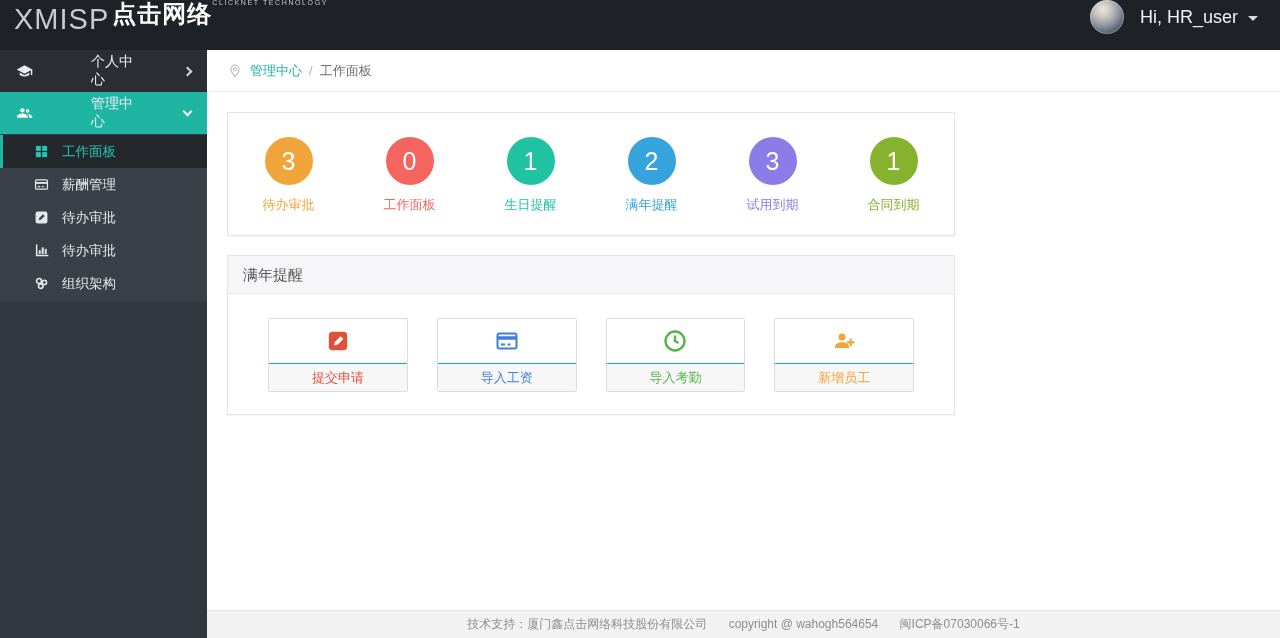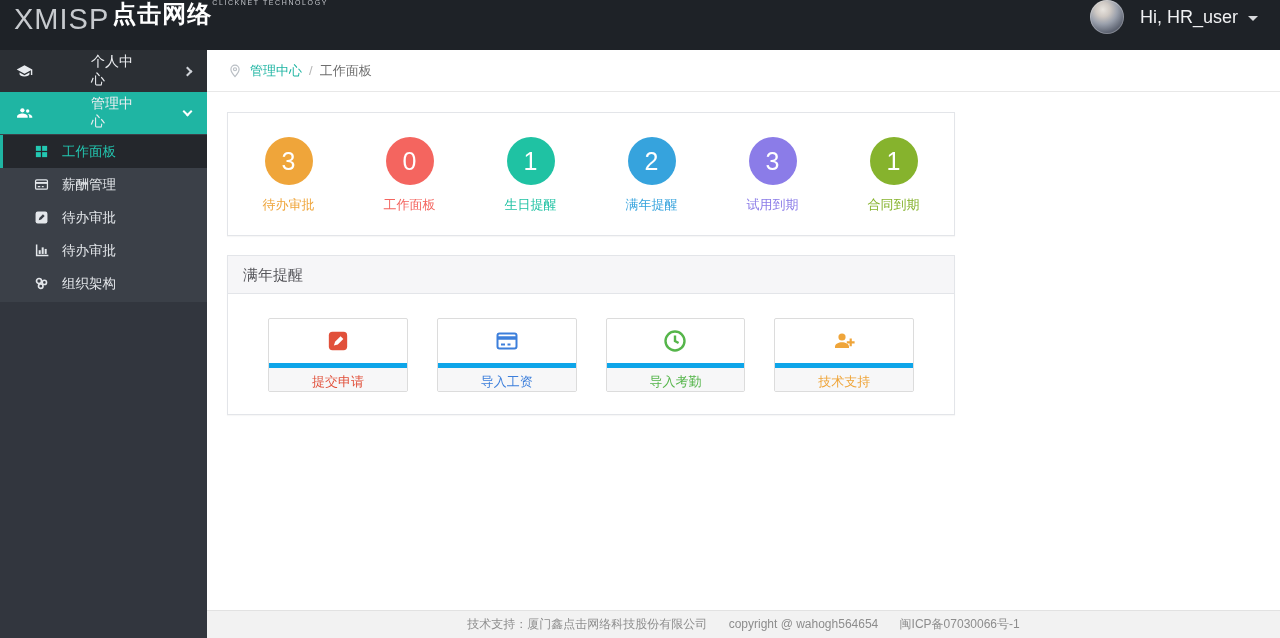--- a/index.html
+++ b/index.html
@@ -48,21 +48,21 @@
   .panel-header { height:38px; line-height:37px; background:#f6f6f8; border-bottom:1px solid #e3e5e9; padding:0 15px; font-size:15px; color:#55555a; }
 
   .todo-row { display:flex; padding:24px 0 21px; }
   .todo-item { flex:1; text-align:center; cursor:pointer; }
   .todo-circle { width:48px; height:48px; border-radius:50%; margin:0 auto; background:var(--c,#999); color:#fff; font-size:25px; line-height:48px; text-align:center; }
   .todo-label { margin-top:11px; font-size:13px; color:var(--c,#999); }
 
   .actions-row { display:flex; gap:29px; padding:24px 40px 22px; }
   .action-card { width:140px; border:1px solid #dcdcdc; border-radius:2px; background:#fff; cursor:pointer; overflow:hidden; }
   .action-icon-area { height:44px; display:flex; align-items:center; justify-content:center; color:var(--c,#999); }
-  .action-label { height:28px; line-height:27px; text-align:center; background:#f7f7f8; border-top:5px solid #0ea5e9; font-size:13px; color:var(--c,#999); }
+  .action-label { height:28px; line-height:27px; text-align:center; background:#f7f7f8; border-top:1px solid #0ea5e9; font-size:13px; color:var(--c,#999); }
 
   .footer { position:absolute; left:0; right:0; bottom:0; height:28px; line-height:27px; background:#f2f2f2; border-top:1px solid #e2e2e2; text-align:center; font-size:12px; color:#8d8d8d; }
   .footer span { margin:4px 9px; }
 </style>
 </head>
 <body>
 
 <div class="topbar">
   <div class="logo">
     <span class="logo-en">XMISP</span>
@@ -238,21 +238,21 @@
         </div>
 
         <div class="action-card" style="--c: #efa53a;">
           <div class="action-icon-area">
             <svg width="24" height="24" viewBox="0 0 24 24" fill="currentColor" xmlns="http://www.w3.org/2000/svg">
               <circle cx="10" cy="8" r="3.6"></circle>
               <path d="M10 13.2c-3.4 0-7 1.8-7 4.3V19h14v-1.5c0-2.5-3.6-4.3-7-4.3z"></path>
               <path d="M17.6 9.4h2.2v2.8h2.8v2.2h-2.8v2.8h-2.2v-2.8h-2.8v-2.2h2.8z"></path>
             </svg>
           </div>
-          <div class="action-label">技术支持</div>
+          <div class="action-label">新增员工</div>
         </div>
 
       </div>
     </div>
 
   </div>
 
   <div class="footer">
     <span>技术支持：厦门鑫点击网络科技股份有限公司</span>
     <span>copyright @ wahogh564654</span>

